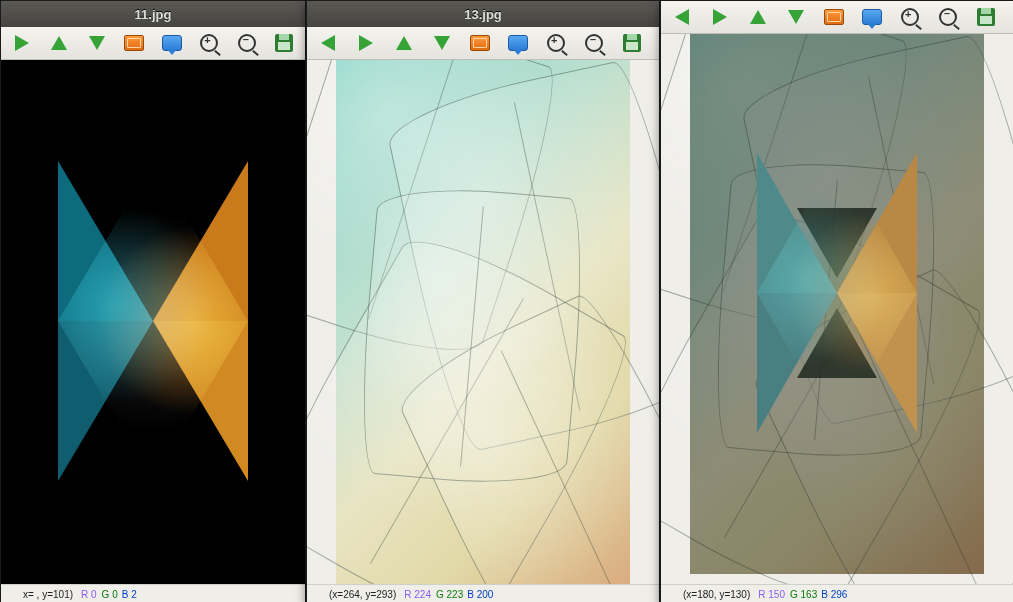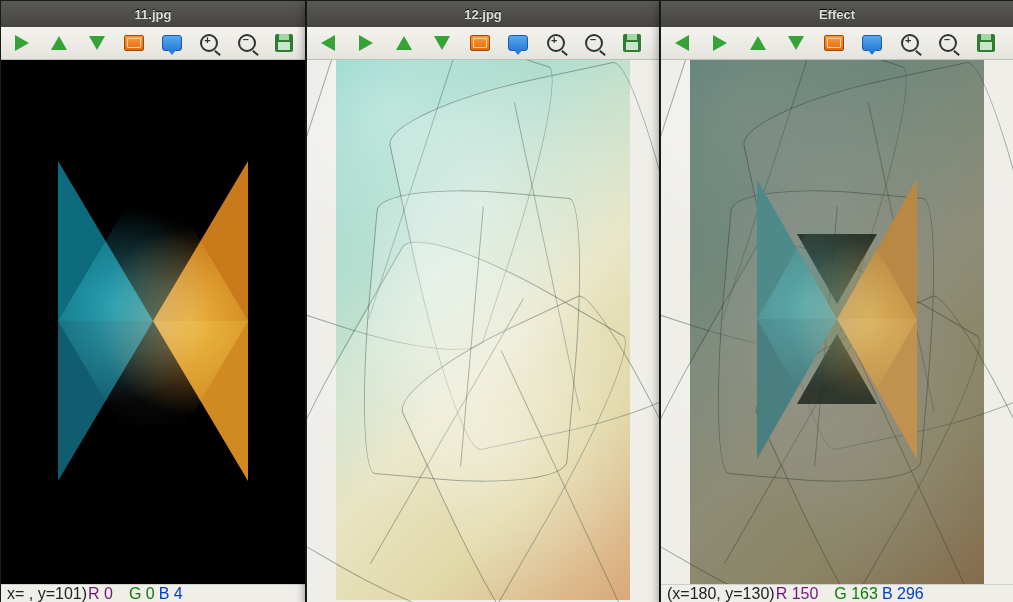--- a/index.html
+++ b/index.html
@@ -2,23 +2,23 @@
 <html><head>
 <meta charset="utf-8">
 <style>
   html,body{margin:0;padding:0;width:1013px;height:602px;background:#2c2c2c;font-family:sans-serif;overflow:hidden}
   .desktop{position:relative;width:1013px;height:602px;background:#444}
   .win{position:absolute;display:flex;flex-direction:column;border:1px solid #1a1a1a;box-shadow:0 3px 10px rgba(0,0,0,.5);background:#efeee9}
   .titlebar{height:26px;background:linear-gradient(to bottom,#5a5954,#454440);display:flex;align-items:center;justify-content:center;color:#ddd;font-size:13px;font-weight:bold;text-shadow:0 -1px 0 #000}
   .toolbar{height:32px;background:linear-gradient(to bottom,#f4f3ee,#e4e3de);border-bottom:1px solid #bfbfb9;display:flex;align-items:center;gap:16px;padding:0 10px}
   .tbbtn{display:flex;align-items:center;justify-content:center;width:22px;height:22px;cursor:pointer}
   .canvas{flex:1;overflow:hidden;display:flex;align-items:flex-start;justify-content:center;position:relative}
-  .status{height:18px;background:#efeee9;border-top:1px solid #d0d0ca;font-size:16px;display:flex;align-items:center;padding:0 6px;color:#222}
-  .status .r{color:#701a75;margin-left:1px}
-  .status .g{color:#0a7a0a;margin-left:16px}
+  .status{height:18px;background:#efeee9;border-top:1px solid #d0d0ca;font-size:10px;display:flex;align-items:center;padding:0 22px;color:#222}
+  .status .r{color:#8b5cf6;margin-left:8px}
+  .status .g{color:#0a7a0a;margin-left:5px}
   .status .b{color:#0040c4;margin-left:4px}
   .arrow{width:0;height:0;display:block}
   .arrow.left{border-top:8px solid transparent;border-bottom:8px solid transparent;border-right:14px solid #36a336}
   .arrow.right{border-top:8px solid transparent;border-bottom:8px solid transparent;border-left:14px solid #36a336}
   .arrow.up{border-left:8px solid transparent;border-right:8px solid transparent;border-bottom:14px solid #36a336}
   .arrow.down{border-left:8px solid transparent;border-right:8px solid transparent;border-top:14px solid #36a336}
   .folder{width:18px;height:14px;border-radius:2px;background:linear-gradient(#ff9a3a,#e06a12);border:1px solid #9c4a09;position:relative}
   .folder:before{content:"";position:absolute;inset:2px;border:1px solid #ffd4a6;border-radius:1px}
   .chat{width:18px;height:14px;border-radius:3px;background:linear-gradient(#5aa8f2,#2b7dd6);border:1px solid #1a5aa6;position:relative}
   .chat:after{content:"";position:absolute;bottom:-5px;left:4px;border-left:5px solid transparent;border-right:5px solid transparent;border-top:6px solid #2b7dd6}
@@ -92,27 +92,27 @@
 
           <div style="position:absolute;inset:0;background:radial-gradient(circle at 30% 45%,rgba(20,140,160,.55),transparent 45%),radial-gradient(circle at 70% 50%,rgba(230,140,30,.65),transparent 45%);mix-blend-mode:screen;clip-path:polygon(50% 0,100% 50%,50% 100%,0 50%)"></div>
           <div style="position:absolute;inset:0;background:radial-gradient(circle at 50% 50%,rgba(255,255,255,.12),transparent 60%);clip-path:polygon(50% 0,100% 50%,50% 100%,0 50%)"></div>
         </div>
       </div>
     </div>
     <div class="status">
       <span>x=  , y=101)</span>
       <span class="r">R 0</span>
       <span class="g">G 0</span>
-      <span class="b">B 4</span>
+      <span class="b">B 2</span>
     </div>
   </div>
 
   <div class="win" style="left:306px;top:0;width:352px;height:602px">
     <div class="titlebar">
-      <span>12.jpg</span>
+      <span>13.jpg</span>
     </div>
     <div class="toolbar">
       <div class="tbbtn">
           <span class="arrow left"></span>
         </div>
       <div class="tbbtn">
           <span class="arrow right"></span>
         </div>
       <div class="tbbtn">
           <span class="arrow up"></span>
@@ -139,26 +139,29 @@
     <div class="canvas" style="background:#efeee9">
       <div class="img-surface" style="margin-top:0;width:294px;height:540px">
         <div class="leaves"></div>
         <div class="leaf" style="left:-40px;top:-30px;width:230px;height:310px;transform:rotate(18deg)"></div>
         <div class="leaf" style="left:80px;top:20px;width:260px;height:350px;transform:rotate(-12deg)"></div>
         <div class="leaf" style="left:-20px;top:200px;width:260px;height:340px;transform:rotate(30deg)"></div>
         <div class="leaf" style="left:110px;top:260px;width:230px;height:320px;transform:rotate(-25deg)"></div>
         <div class="leaf" style="left:30px;top:130px;width:210px;height:290px;transform:rotate(5deg)"></div>
       </div>
     </div>
+    <div class="status">
+      <span>(x=264, y=293)</span>
+      <span class="r">R 224</span>
+      <span class="g">G 223</span>
+      <span class="b">B 200</span>
+    </div>
   </div>
 
   <div class="win" style="left:660px;top:0;width:352px;height:602px">
-    <div class="titlebar">
-      <span>Effect</span>
-    </div>
     <div class="toolbar">
       <div class="tbbtn">
           <span class="arrow left"></span>
         </div>
       <div class="tbbtn">
           <span class="arrow right"></span>
         </div>
       <div class="tbbtn">
           <span class="arrow up"></span>
         </div>

